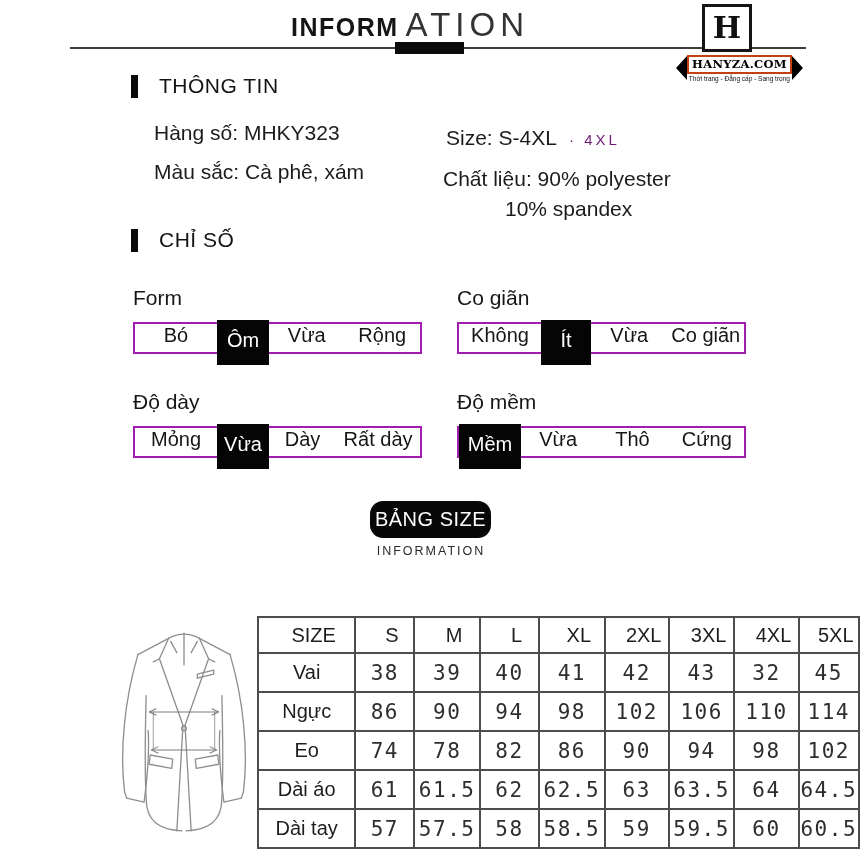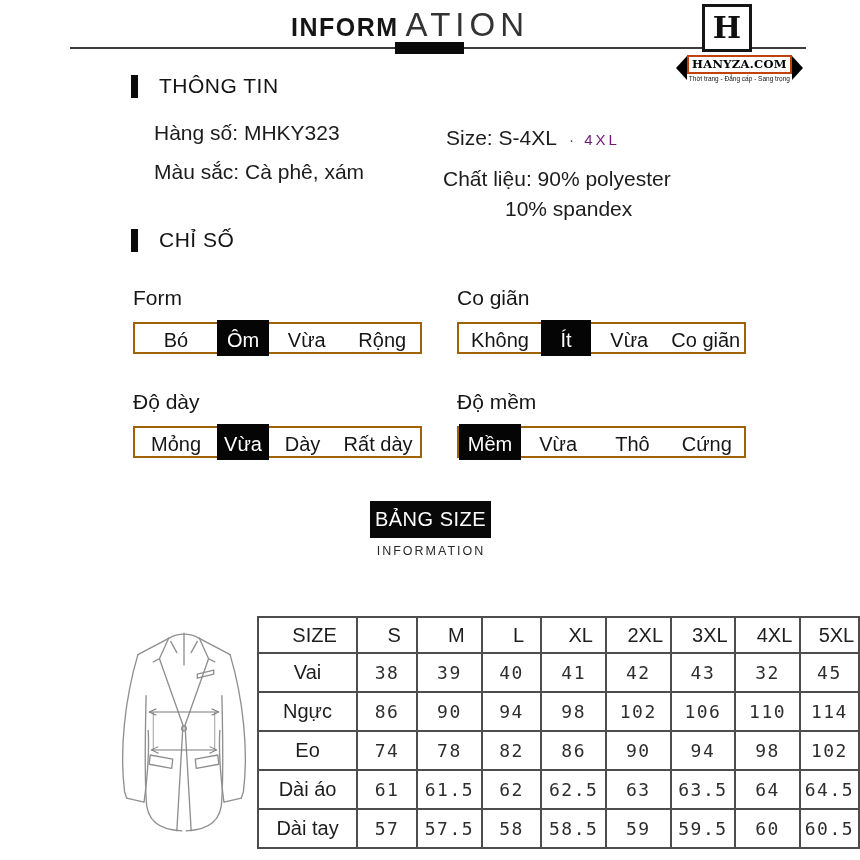--- a/index.html
+++ b/index.html
@@ -39,51 +39,51 @@
   .info-code{left:154px;top:121px;}
   .info-color{left:154px;top:160px;}
   .info-size{left:446px;top:126px;}
   .info-material{left:443px;top:167px;}
   .info-material2{left:505px;top:197px;}
   .size-suffix{font-size:15px;letter-spacing:3px;color:#701a75;margin-left:7px;}
 
   
   .scale{position:absolute;width:289px;}
   .scale .label{font-size:21px;color:#161616;margin-bottom:12px;}
-  .scale .box{height:32px;border:2px solid #a16207;box-sizing:border-box;background:#fff;
-              display:flex;align-items:flex-end;}
+  .scale .box{height:32px;border:2px solid #a21caf;box-sizing:border-box;background:#fff;
+              display:flex;align-items:flex-start;}
   .scale .opt{flex:1;text-align:center;font-size:20px;color:#161616;white-space:nowrap;}
-  .scale .opt.sel{flex:0 0 52px;background:#050505;color:#fff;height:36px;line-height:40px;
+  .scale .opt.sel{flex:0 0 52px;background:#050505;color:#fff;height:45px;line-height:40px;
                   margin:-4px 0;position:relative;z-index:2;}
   .scale .opt:first-child:not(.sel){flex:0 0 82px;}
   .scale-1 .opt.sel{flex:0 0 50px;}
   .scale-2 .opt:nth-child(4){flex:1.25;}
   .scale-3 .box{}
   .scale-3 .opt.sel{flex:0 0 62px;}
   .scale-0{left:133px;top:286px;}
   .scale-1{left:457px;top:286px;}
   .scale-2{left:133px;top:390px;}
   .scale-3{left:457px;top:390px;}
 
   
   .badge{position:absolute;left:370px;top:501px;width:121px;height:37px;background:#080808;color:#fff;
-         display:flex;align-items:center;justify-content:center;font-size:20px;letter-spacing:0.5px;}
+         display:flex;align-items:center;justify-content:center;font-size:20px;letter-spacing:0.5px;border-radius:13px;}
   .badge-sub{position:absolute;left:345px;top:544px;width:172px;text-align:center;
              font-size:12.5px;letter-spacing:2px;color:#2a2a2a;}
 
   
   .size-table{position:absolute;left:257px;top:616px;border-collapse:collapse;}
   .size-table th,.size-table td{border:2px solid #4d4d4d;text-align:center;padding:0;background:#fff;}
   .size-table th{height:34px;font-size:20px;font-weight:400;color:#1e1e1e;padding-left:14px;}
   .size-table th:first-child{width:93px;}
   .size-table th:not(:first-child){width:52px;}
   .size-table th:last-child{width:45px;}
   .size-table td{height:37px;}
   .size-table td.rowlabel{font-size:20px;color:#1e1e1e;}
-  .size-table td.num{font-family:"DejaVu Sans Mono",monospace;font-size:18px;
+  .size-table td.num{font-family:"DejaVu Sans Mono",monospace;font-size:21px;
                      letter-spacing:1.5px;color:#2e2e2e;}
 
   
   .jacket{position:absolute;left:111px;top:626px;}
 </style>
 </head>
 <body>
 
 <div class="page">
 

